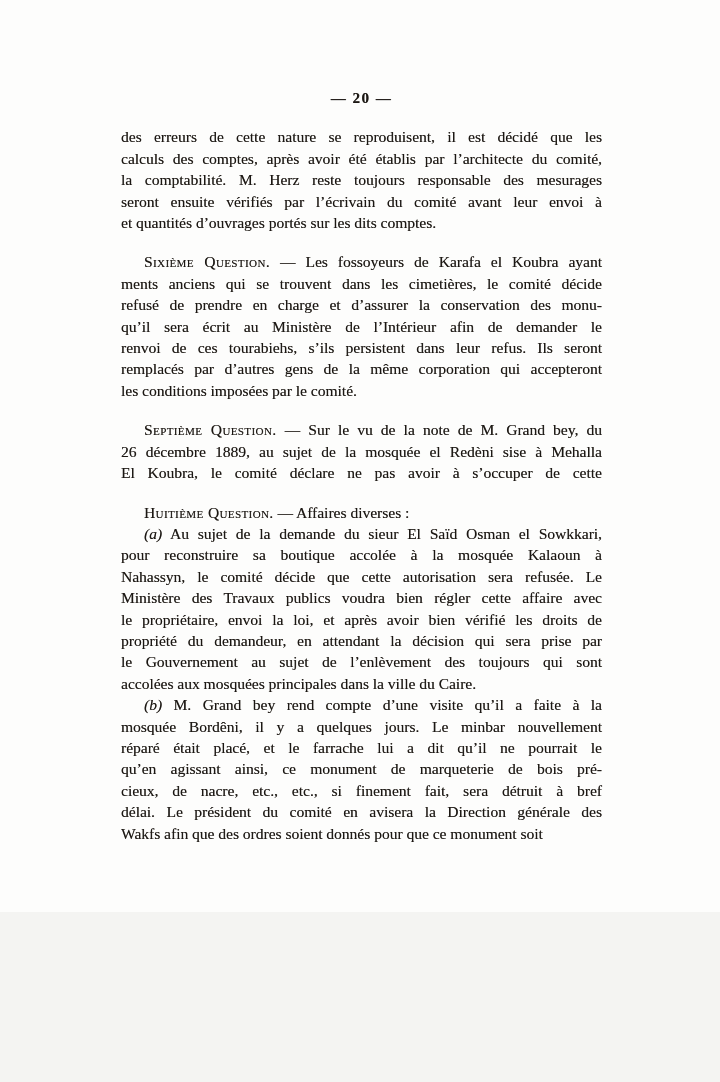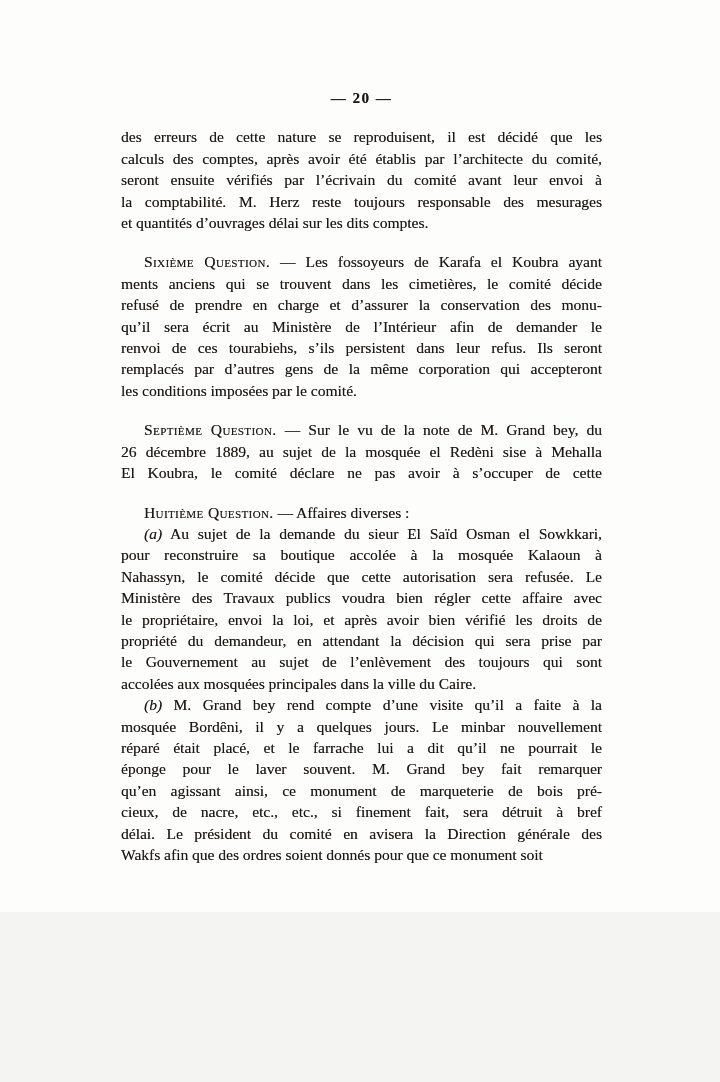--- a/index.html
+++ b/index.html
@@ -64,23 +64,23 @@
 </head>
 <body>
 
 <div class="sheet">
   <div class="content">
     <div class="page-number">— 20 —</div>
     <div>
         <div class="paragraph">
           <div class="line">des erreurs de cette nature se reproduisent, il est décidé que les</div>
           <div class="line">calculs des comptes, après avoir été établis par l’architecte du comité,</div>
+          <div class="line">la comptabilité. M. Herz reste toujours responsable des mesurages</div>
           <div class="line">seront ensuite vérifiés par l’écrivain du comité avant leur envoi à</div>
-          <div class="line">la comptabilité. M. Herz reste toujours responsable des mesurages</div>
-          <div class="line last">et quantités d’ouvrages délai sur les dits comptes.</div>
+          <div class="line last">et quantités d’ouvrages portés sur les dits comptes.</div>
         </div>
         <div class="paragraph spaced">
           <div class="line indent"><span class="smallcaps">Sixième Question.</span> — Les fossoyeurs de Karafa el Koubra ayant</div>
           <div class="line">ments anciens qui se trouvent dans les cimetières, le comité décide</div>
           <div class="line">refusé de prendre en charge et d’assurer la conservation des monu-</div>
           <div class="line">qu’il sera écrit au Ministère de l’Intérieur afin de demander le</div>
           <div class="line">renvoi de ces tourabiehs, s’ils persistent dans leur refus. Ils seront</div>
           <div class="line">remplacés par d’autres gens de la même corporation qui accepteront</div>
           <div class="line last">les conditions imposées par le comité.</div>
         </div>
@@ -99,21 +99,20 @@
           <div class="line">Ministère des Travaux publics voudra bien régler cette affaire avec</div>
           <div class="line">le propriétaire, envoi la loi, et après avoir bien vérifié les droits de</div>
           <div class="line">propriété du demandeur, en attendant la décision qui sera prise par</div>
           <div class="line">le Gouvernement au sujet de l’enlèvement des toujours qui sont</div>
           <div class="line last">accolées aux mosquées principales dans la ville du Caire.</div>
         </div>
         <div class="paragraph">
           <div class="line indent"><span class="italic">(b)</span> M. Grand bey rend compte d’une visite qu’il a faite à la</div>
           <div class="line">mosquée Bordêni, il y a quelques jours. Le minbar nouvellement</div>
           <div class="line">réparé était placé, et le farrache lui a dit qu’il ne pourrait le</div>
-          <div class="line">éponge pour le laver souvent. M. Grand bey fait remarquer</div>
           <div class="line">qu’en agissant ainsi, ce monument de marqueterie de bois pré-</div>
           <div class="line">cieux, de nacre, etc., etc., si finement fait, sera détruit à bref</div>
           <div class="line">délai. Le président du comité en avisera la Direction générale des</div>
           <div class="line last">Wakfs afin que des ordres soient donnés pour que ce monument soit</div>
         </div>
       </div>
   </div>
 </div>
 
 </body></html>

